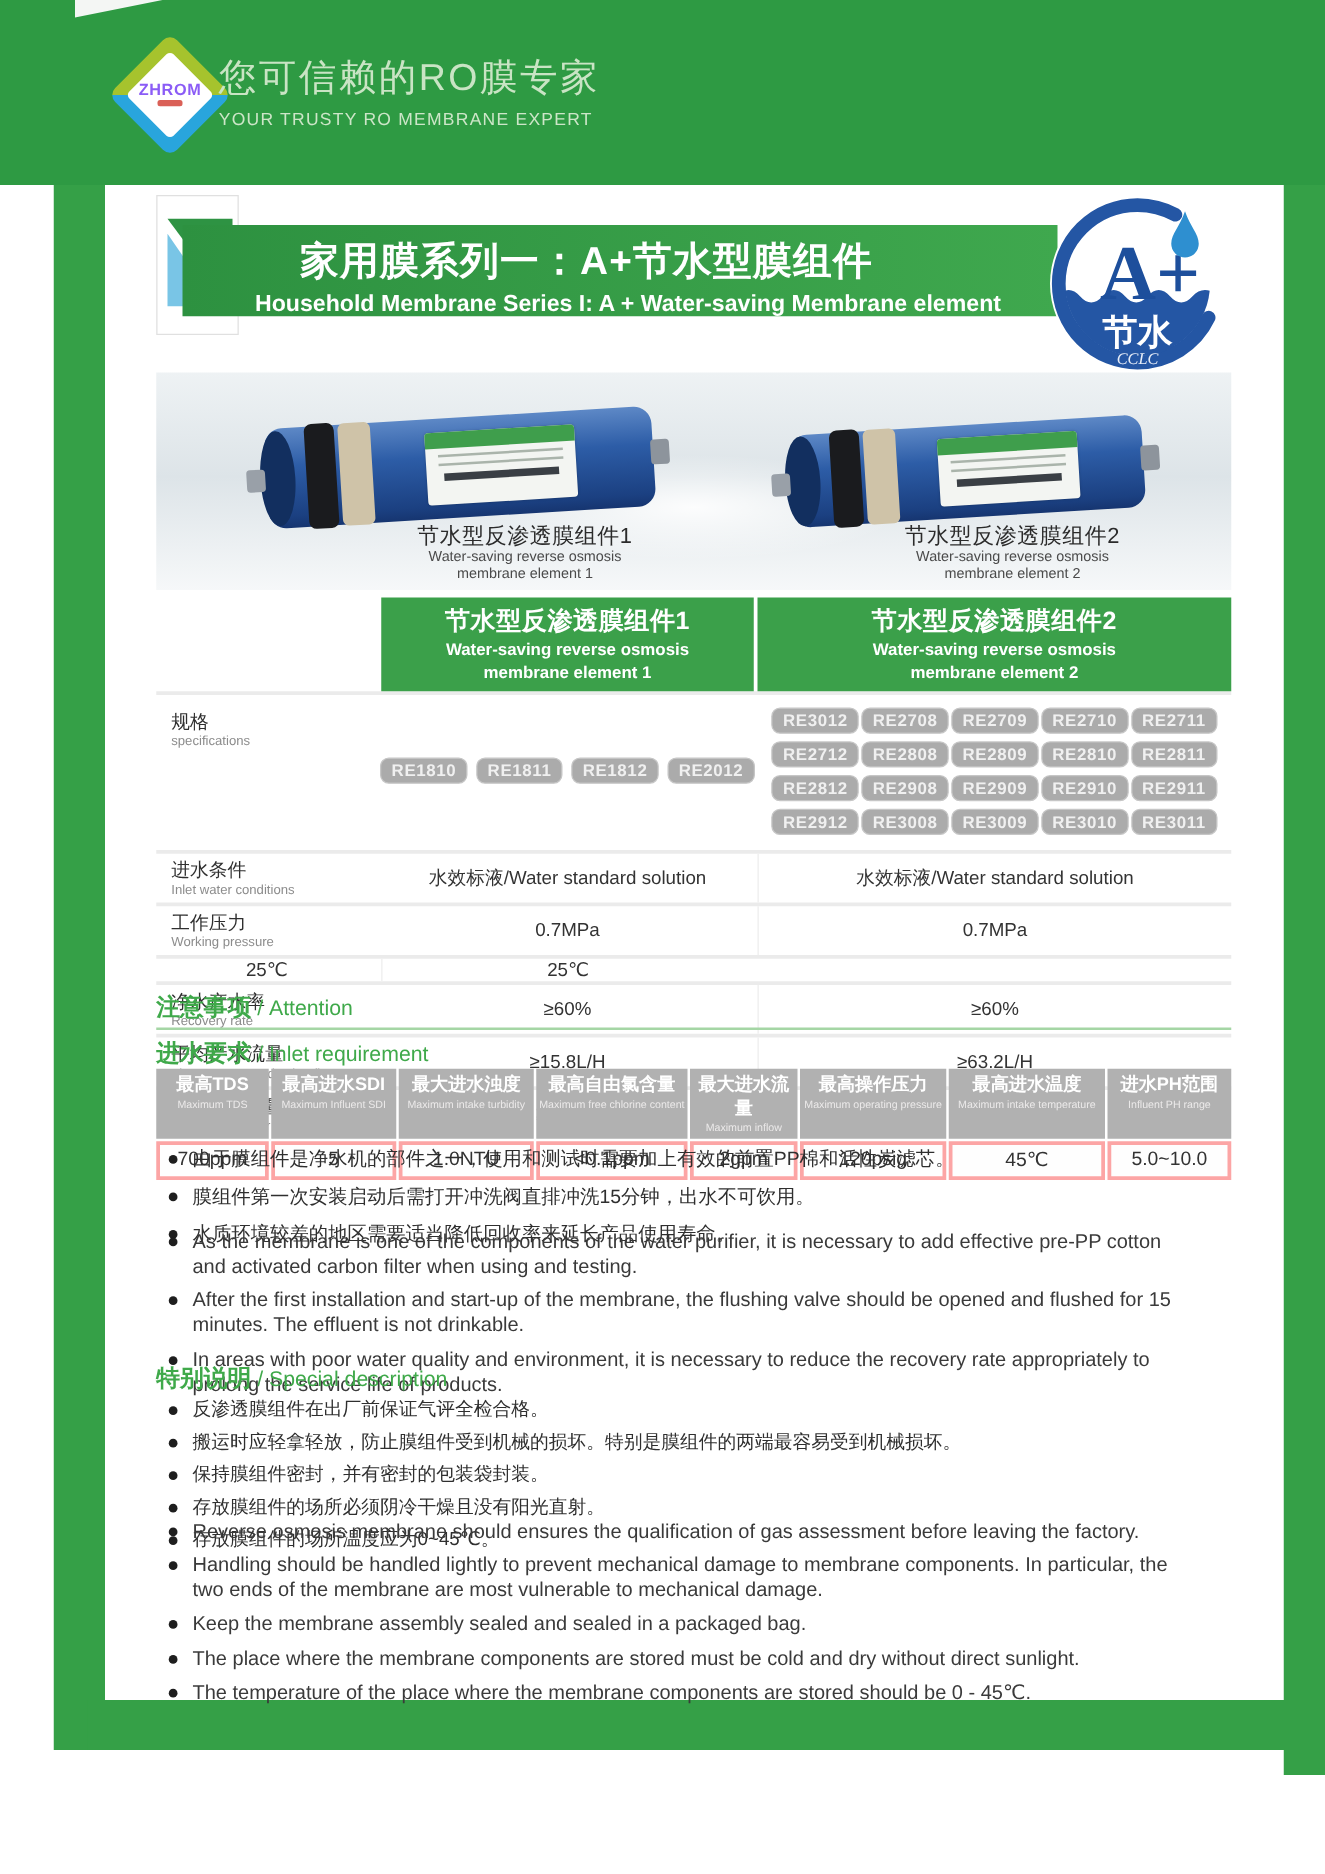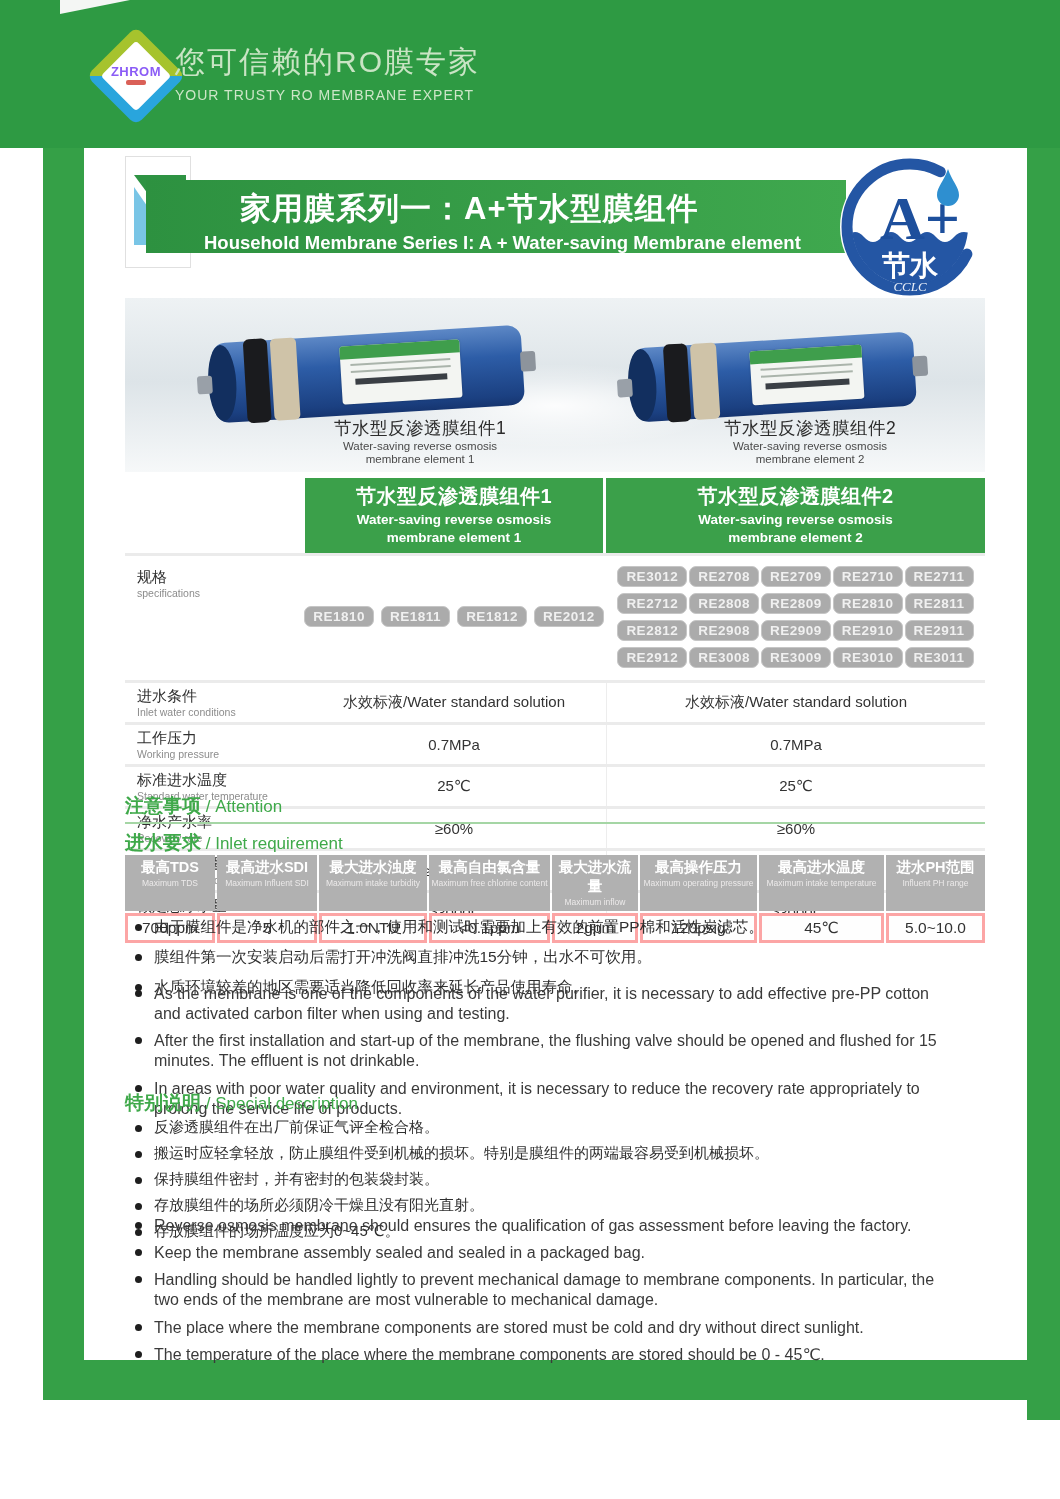--- a/index.html
+++ b/index.html
@@ -248,24 +248,20 @@
   </div>
   <div class="spec-grid row">
     <div class="rlabel">
       <div class="lzh">工作压力</div>
       <div class="len">Working pressure</div>
     </div>
     <div class="rval">0.7MPa</div>
     <div class="rval sep">0.7MPa</div>
   </div>
   <div class="spec-grid row">
-    <div class="rlabel">
-      <div class="lzh">标准进水温度</div>
-      <div class="len">Standard water temperature</div>
-    </div>
     <div class="rval">25℃</div>
     <div class="rval sep">25℃</div>
   </div>
   <div class="spec-grid row">
     <div class="rlabel">
       <div class="lzh">净水产水率</div>
       <div class="len">Recovery rate</div>
     </div>
     <div class="rval">≥60%</div>
     <div class="rval sep">≥60%</div>
@@ -362,17 +358,17 @@
 <div class="blist zh-list2" style="top:1118px;">
   <div class="bitem"><span class="dot"></span><span>反渗透膜组件在出厂前保证气评全检合格。</span></div>
   <div class="bitem"><span class="dot"></span><span>搬运时应轻拿轻放，防止膜组件受到机械的损坏。特别是膜组件的两端最容易受到机械损坏。</span></div>
   <div class="bitem"><span class="dot"></span><span>保持膜组件密封，并有密封的包装袋封装。</span></div>
   <div class="bitem"><span class="dot"></span><span>存放膜组件的场所必须阴冷干燥且没有阳光直射。</span></div>
   <div class="bitem"><span class="dot"></span><span>存放膜组件的场所温度应为0~45℃。</span></div>
 </div>
 
 <div class="blist en-list" style="top:1216px;">
   <div class="bitem"><span class="dot"></span><span>Reverse osmosis membrane should ensures the qualification of gas assessment before leaving the factory.</span></div>
+  <div class="bitem"><span class="dot"></span><span>Handling should be handled lightly to prevent mechanical damage to membrane components. In particular, the two ends of the membrane are most vulnerable to mechanical damage.</span></div>
   <div class="bitem"><span class="dot"></span><span>Keep the membrane assembly sealed and sealed in a packaged bag.</span></div>
-  <div class="bitem"><span class="dot"></span><span>Handling should be handled lightly to prevent mechanical damage to membrane components. In particular, the two ends of the membrane are most vulnerable to mechanical damage.</span></div>
   <div class="bitem"><span class="dot"></span><span>The place where the membrane components are stored must be cold and dry without direct sunlight.</span></div>
   <div class="bitem"><span class="dot"></span><span>The temperature of the place where the membrane components are stored should be 0 - 45℃.</span></div>
 </div>
 
 </body></html>

